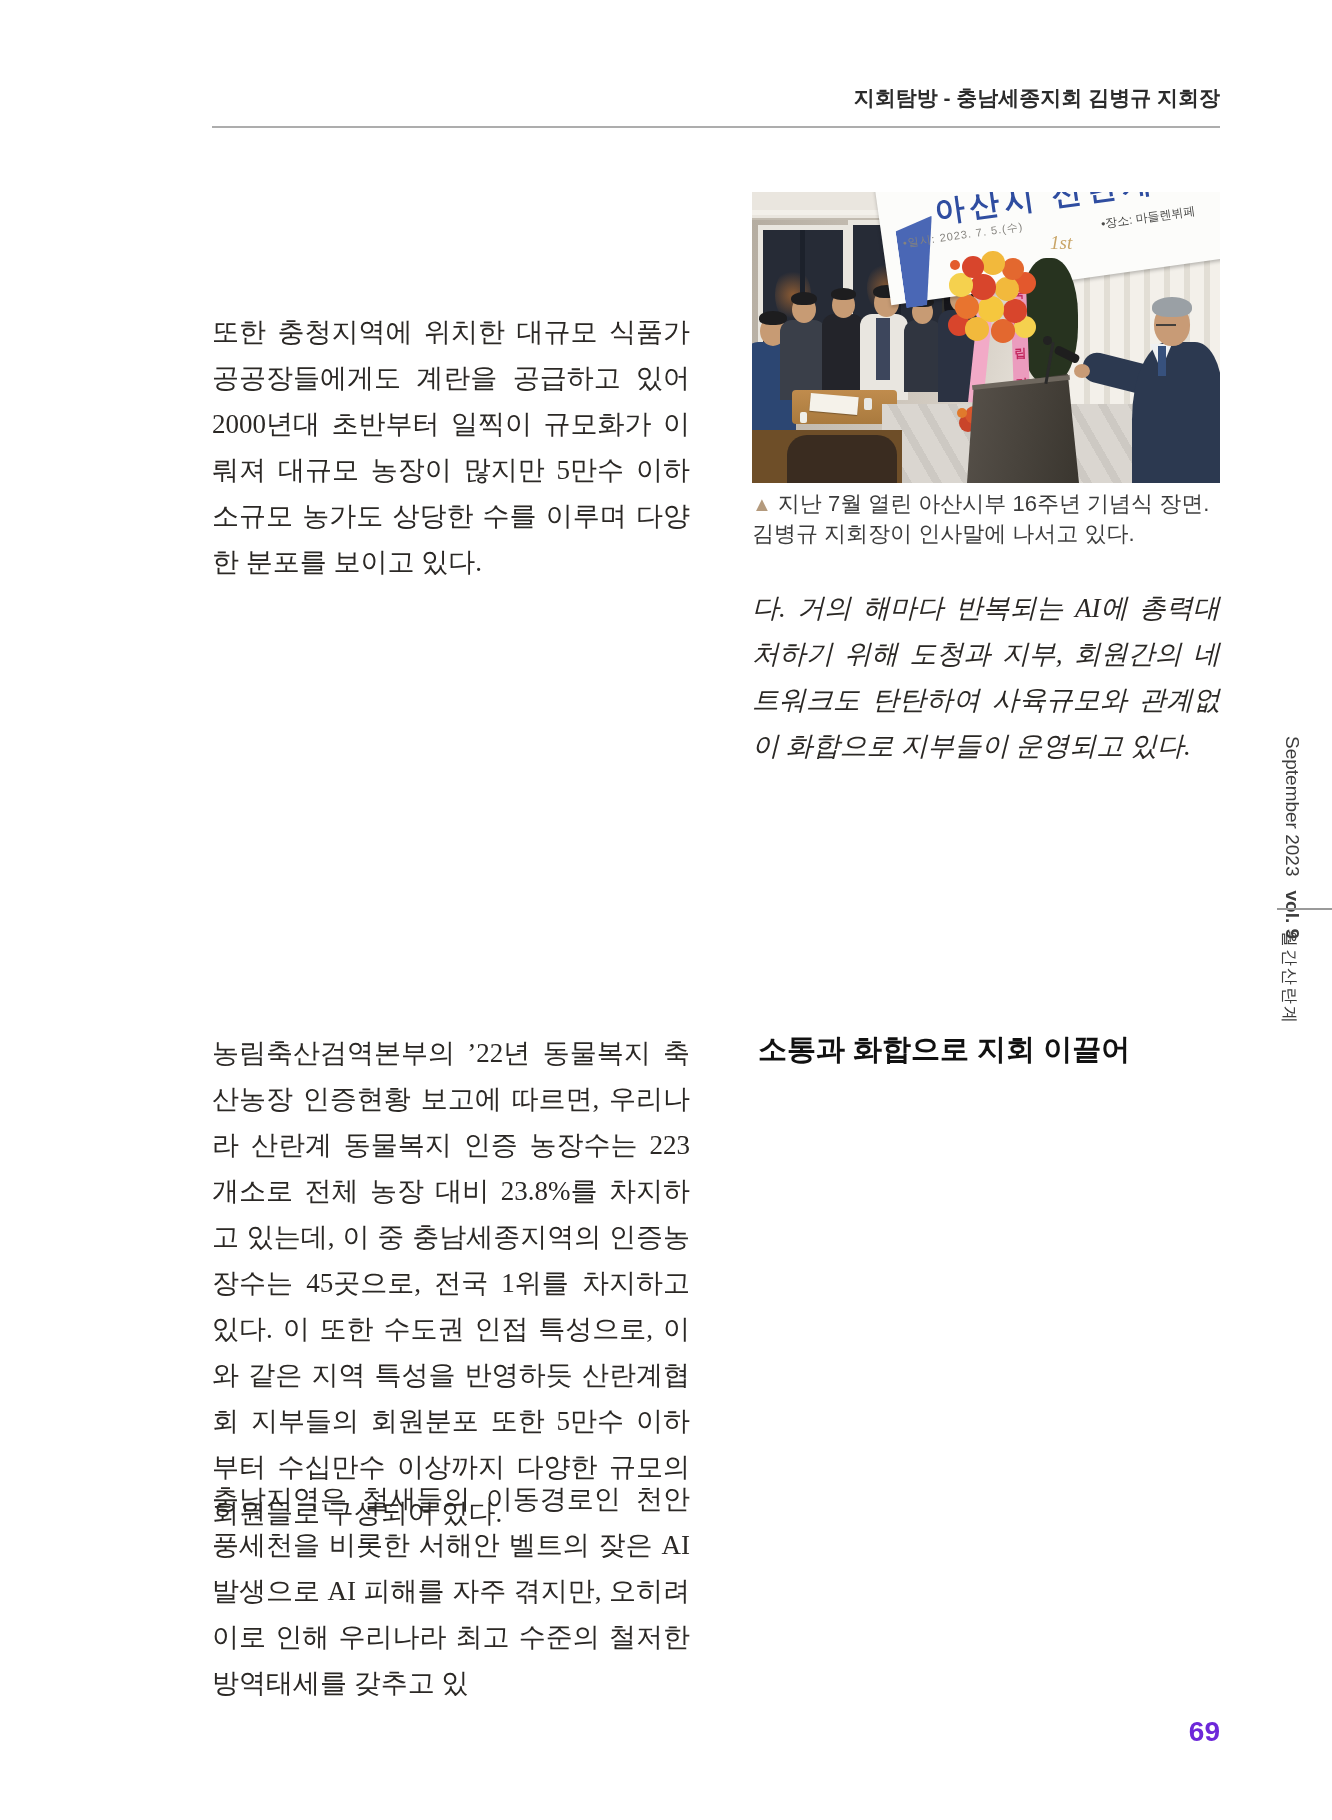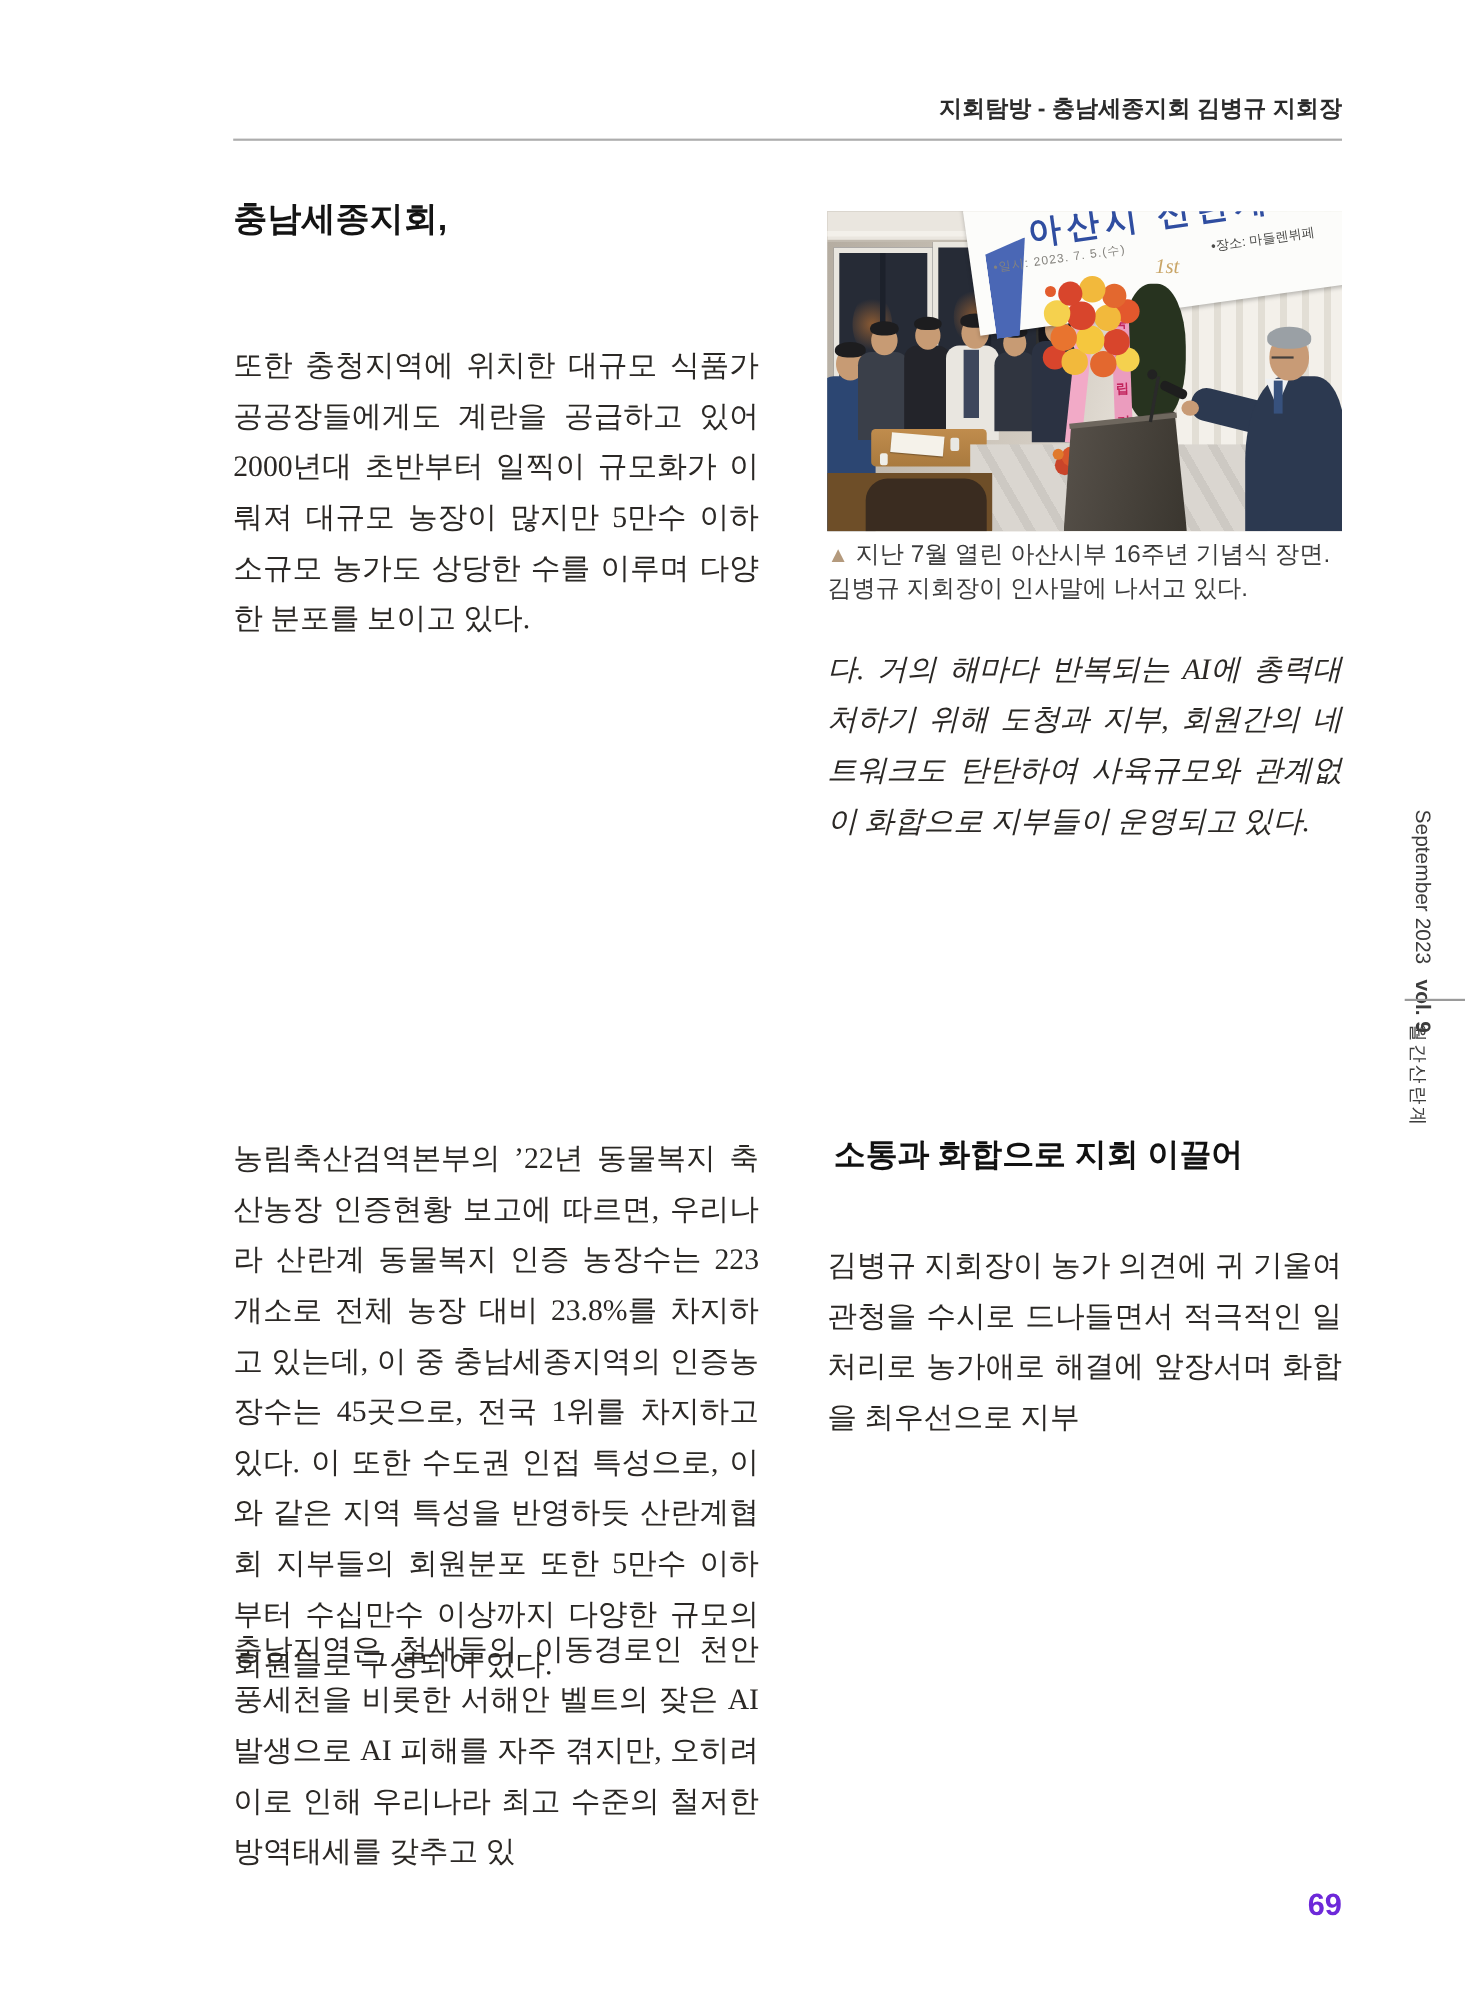--- a/index.html
+++ b/index.html
@@ -126,21 +126,20 @@
   .man-hair{left:400px;top:105px;width:40px;height:20px;background:#9aa0a5;border-radius:50% 50% 40% 40%;}
   .man-glasses{left:404px;top:127px;width:20px;height:5px;border-bottom:2px solid #44403c;}
 </style>
 </head>
 <body>
 
 <div class="header-label">지회탐방 - 충남세종지회 김병규 지회장</div>
 <div class="header-rule"></div>
 
 <h1 class="article-title">
-  <span>충남세종지회,</span>
 </h1>
 
 <div class="body-block lb1">
 
     <p>또한 충청지역에 위치한 대규모 식품가공공장들에게도 계란을 공급하고 있어 2000년대 초반부터 일찍이 규모화가 이뤄져 대규모 농장이 많지만 5만수 이하 소규모 농가도 상당한 수를 이루며 다양한 분포를 보이고 있다.</p>
   </div>
 <div class="body-block lb2">
 
 <p>농림축산검역본부의 ’22년 동물복지 축산농장 인증현황 보고에 따르면, 우리나라 산란계 동물복지 인증 농장수는 223개소로 전체 농장 대비 23.8%를 차지하고 있는데, 이 중 충남세종지역의 인증농장수는 45곳으로, 전국 1위를 차지하고 있다. 이 또한 수도권 인접 특성으로, 이와 같은 지역 특성을 반영하듯 산란계협회 지부들의 회원분포 또한 5만수 이하부터 수십만수 이상까지 다양한 규모의 회원들로 구성되어 있다.</p>
   </div>
@@ -225,21 +224,20 @@
   <span class="tri">▲</span><span>지난 7월 열린 아산시부 16주년 기념식 장면. 김병규 지회장이 인사말에 나서고 있다.</span>
 </div>
 
 <div class="body-block rb1">
 
 <p>다. 거의 해마다 반복되는 AI에 총력대처하기 위해 도청과 지부, 회원간의 네트워크도 탄탄하여 사육규모와 관계없이 화합으로 지부들이 운영되고 있다.</p>
   </div>
 <h2 class="section-heading">소통과 화합으로 지회 이끌어</h2>
 <div class="body-block rb2">
 
-    <p>김병규 지회장이 농가 의견에 귀 기울여 관청을 수시로 드나들면서 적극적인 일처리로 농가애로 해결에 앞장서며 화합을 최우선으로 지부</p>
   </div>
 
 <div class="side-strip-en">
   <span>September 2023</span><b>vol. 9</b>
 </div>
 <div class="side-sep"></div>
 <div class="side-strip-kr">월간산란계</div>
 
 <div class="page-number">69</div>
 

